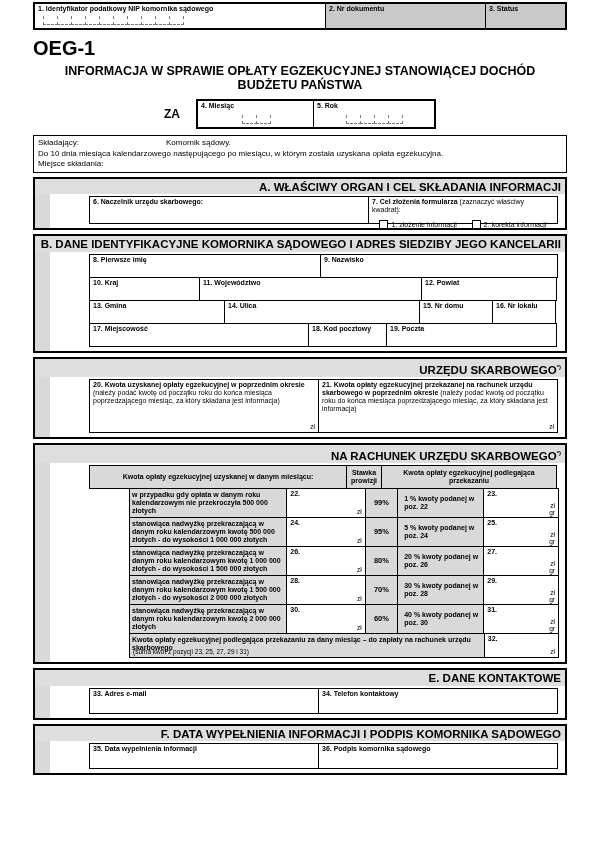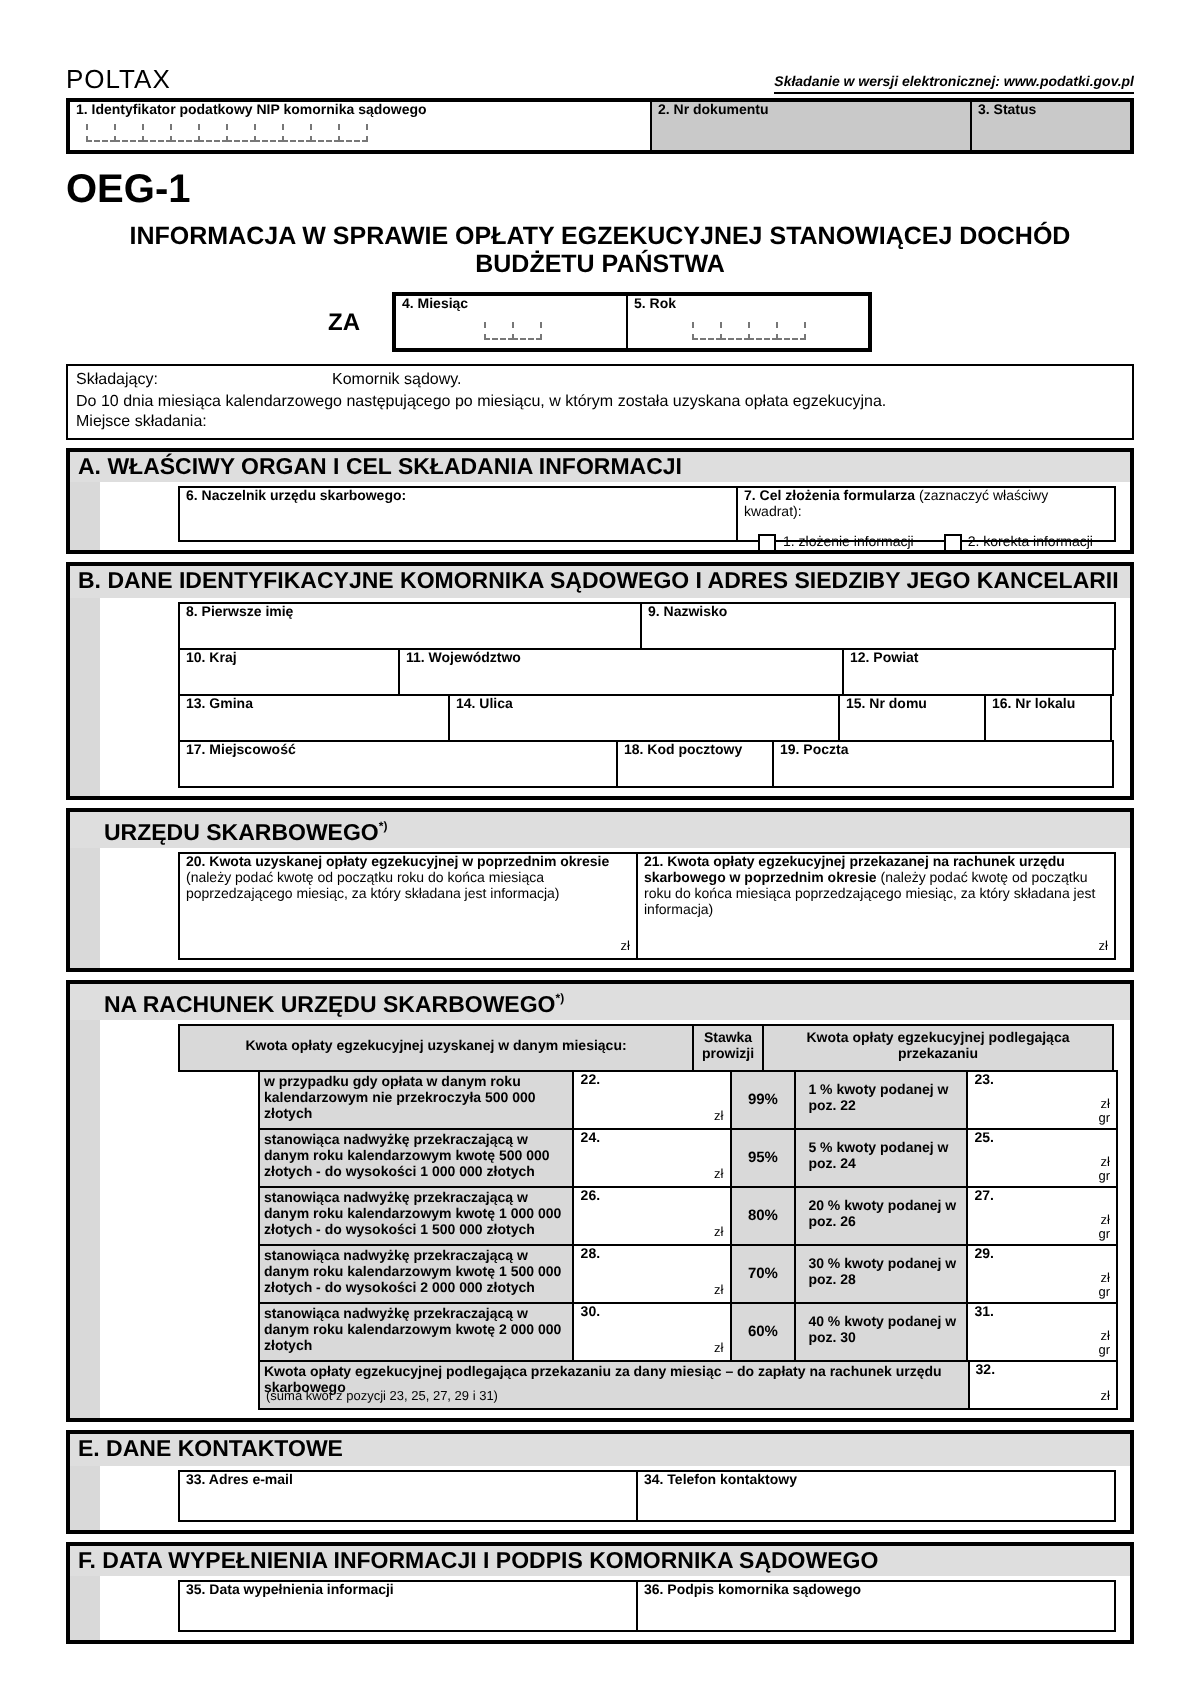--- a/index.html
+++ b/index.html
@@ -34,21 +34,21 @@
   .za-year{flex:1;border-left:1px solid #000;}
 
   
   .legal{border:1.5px solid #000;margin-top:6px;padding:2px 4px;font-size:8px;line-height:10.5px;}
   .legal-row{display:flex;}
   .legal-label{width:128px;flex-shrink:0;}
   .legal-value{flex:1;}
 
   
   .section{border:2px solid #000;margin-top:4px;background:#fff;}
-  .sec-title{font-size:11.5px;font-weight:bold;line-height:12.5px;padding:2px 4px 1px 4px;background:#dedede;}
+  .sec-title{font-size:11.5px;font-weight:bold;line-height:12.5px;padding:2px 4px 1px 4px;background:#dedede;text-align:right;}
   .sec-title .ind{padding-left:13px;display:block;}
   .sec-body{position:relative;padding:2px 6px 4px 54px;min-height:10px;}
   .gutter{position:absolute;left:0;top:0;bottom:0;width:15px;background:#d9d9d9;}
   sup{font-size:6px;}
 
   .frow{display:flex;}
   .frow + .frow{margin-top:-1px;}
   .cell{border:1px solid #000;background:#fff;box-sizing:border-box;position:relative;
         font-size:7px;line-height:8px;padding:1px 3px;}
   .cell + .cell{margin-left:-1px;}
@@ -82,24 +82,20 @@
   .dzlgr span{display:block;}
   .dc-sum{width:390px;min-height:25px;position:relative;}
   .sum-note{position:absolute;left:3px;bottom:1px;font-weight:normal;font-size:6.5px;}
 </style>
 </head>
 <body>
 
 <div class="page">
 <div class="content">
 
-  <div class="brand-row">
-    <span class="brand">POLTAX</span>
-    <span class="enote">Składanie w wersji elektronicznej: www.podatki.gov.pl</span>
-  </div>
 
   <div class="id-table">
     <div class="id-cell id-nip">
       <span class="cl">1. Identyfikator podatkowy NIP komornika sądowego</span>
       <span class="comb"><span class="digit"></span><span class="digit"></span><span class="digit"></span><span class="digit"></span><span class="digit"></span><span class="digit"></span><span class="digit"></span><span class="digit"></span><span class="digit"></span><span class="digit"></span></span>
     </div>
     <div class="id-cell id-doc">
       <span class="cl">2. Nr dokumentu</span>
     </div>
     <div class="id-cell id-status">

